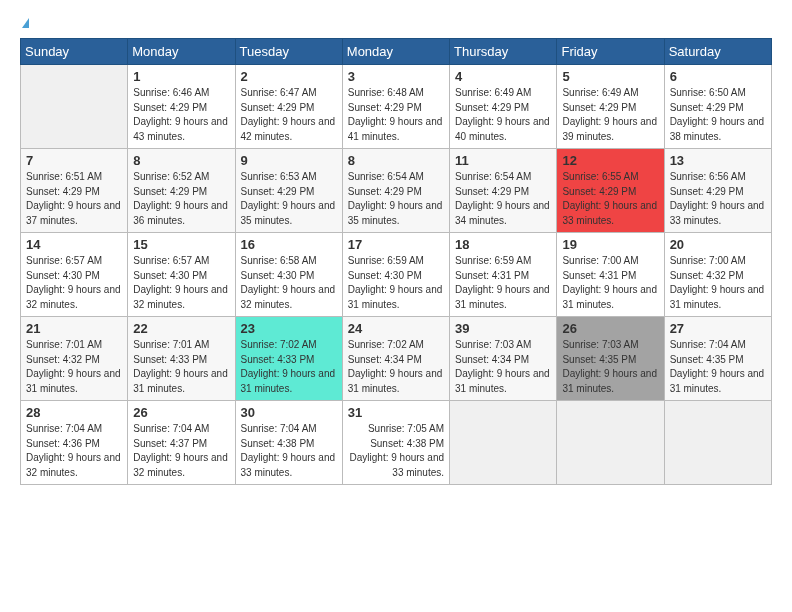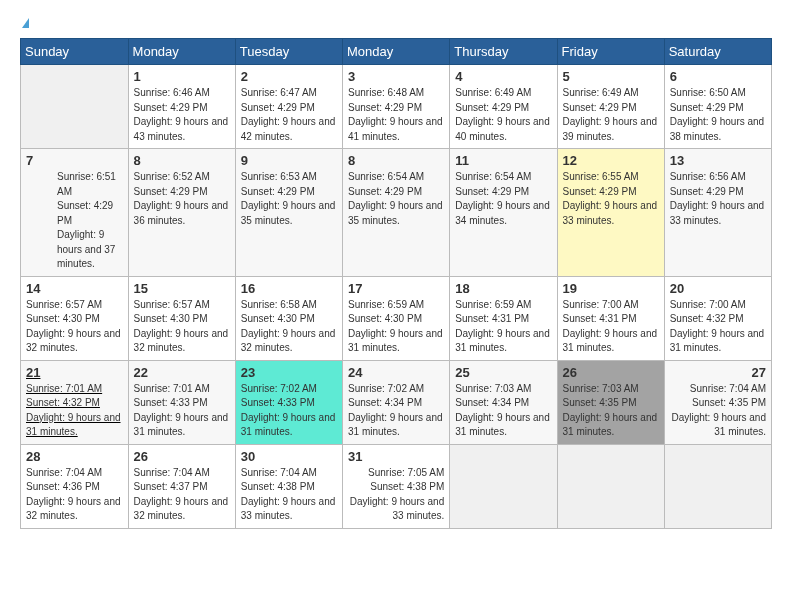--- a/index.html
+++ b/index.html
@@ -175,21 +175,21 @@
           <td>
             <div class="day-number">6</div>
             <div class="day-info" style="white-space: pre-line;">Sunrise: 6:50 AM
 Sunset: 4:29 PM
 Daylight: 9 hours and 38 minutes.</div>
           </td>
         </tr>
         <tr>
           <td class="row-shade" style="background-color: rgb(247, 247, 247);">
             <div class="day-number">7</div>
-            <div class="day-info" style="white-space: pre-line; margin-left: 31px;">Sunrise: 6:51 AM
+            <div class="day-info" style="white-space: pre-line;">Sunrise: 6:51 AM
 Sunset: 4:29 PM
 Daylight: 9 hours and 37 minutes.</div>
           </td>
           <td class="row-shade" style="background-color: rgb(247, 247, 247);">
             <div class="day-number">8</div>
             <div class="day-info" style="white-space: pre-line;">Sunrise: 6:52 AM
 Sunset: 4:29 PM
 Daylight: 9 hours and 36 minutes.</div>
           </td>
           <td class="row-shade" style="background-color: rgb(247, 247, 247);">
@@ -203,21 +203,21 @@
             <div class="day-info" style="white-space: pre-line;">Sunrise: 6:54 AM
 Sunset: 4:29 PM
 Daylight: 9 hours and 35 minutes.</div>
           </td>
           <td class="row-shade" style="background-color: rgb(247, 247, 247);">
             <div class="day-number">11</div>
             <div class="day-info" style="white-space: pre-line;">Sunrise: 6:54 AM
 Sunset: 4:29 PM
 Daylight: 9 hours and 34 minutes.</div>
           </td>
-          <td class="row-shade" style="background-color: #fef9c3;">
+          <td class="row-shade" style="background-color: #ef4444;">
             <div class="day-number">12</div>
             <div class="day-info" style="white-space: pre-line;">Sunrise: 6:55 AM
 Sunset: 4:29 PM
 Daylight: 9 hours and 33 minutes.</div>
           </td>
           <td class="row-shade" style="background-color: rgb(247, 247, 247);">
             <div class="day-number">13</div>
             <div class="day-info" style="white-space: pre-line;">Sunrise: 6:56 AM
 Sunset: 4:29 PM
 Daylight: 9 hours and 33 minutes.</div>
@@ -261,21 +261,21 @@
 Daylight: 9 hours and 31 minutes.</div>
           </td>
           <td>
             <div class="day-number">20</div>
             <div class="day-info" style="white-space: pre-line;">Sunrise: 7:00 AM
 Sunset: 4:32 PM
 Daylight: 9 hours and 31 minutes.</div>
           </td>
         </tr>
         <tr>
-          <td class="row-shade" style="background-color: rgb(247, 247, 247); text-decoration: underline;">
+          <td class="row-shade" style="background-color: rgb(247, 247, 247);">
             <div class="day-number">21</div>
             <div class="day-info" style="white-space: pre-line;">Sunrise: 7:01 AM
 Sunset: 4:32 PM
 Daylight: 9 hours and 31 minutes.</div>
           </td>
           <td class="row-shade" style="background-color: rgb(247, 247, 247); margin-left: 14px;">
             <div class="day-number">22</div>
             <div class="day-info" style="white-space: pre-line;">Sunrise: 7:01 AM
 Sunset: 4:33 PM
 Daylight: 9 hours and 31 minutes.</div>
@@ -286,32 +286,32 @@
 Sunset: 4:33 PM
 Daylight: 9 hours and 31 minutes.</div>
           </td>
           <td class="row-shade" style="background-color: rgb(247, 247, 247);">
             <div class="day-number">24</div>
             <div class="day-info" style="white-space: pre-line;">Sunrise: 7:02 AM
 Sunset: 4:34 PM
 Daylight: 9 hours and 31 minutes.</div>
           </td>
           <td class="row-shade" style="background-color: rgb(247, 247, 247);">
-            <div class="day-number">25</div>
+            <div class="day-number">39</div>
             <div class="day-info" style="white-space: pre-line;">Sunrise: 7:03 AM
 Sunset: 4:34 PM
 Daylight: 9 hours and 31 minutes.</div>
           </td>
           <td class="row-shade" style="background-color: #a3a3a3;">
             <div class="day-number">26</div>
             <div class="day-info" style="white-space: pre-line;">Sunrise: 7:03 AM
 Sunset: 4:35 PM
 Daylight: 9 hours and 31 minutes.</div>
           </td>
-          <td class="row-shade" style="background-color: rgb(247, 247, 247); text-align: right;">
+          <td class="row-shade" style="background-color: rgb(247, 247, 247);">
             <div class="day-number">27</div>
             <div class="day-info" style="white-space: pre-line;">Sunrise: 7:04 AM
 Sunset: 4:35 PM
 Daylight: 9 hours and 31 minutes.</div>
           </td>
         </tr>
         <tr>
           <td>
             <div class="day-number">28</div>
             <div class="day-info" style="white-space: pre-line;">Sunrise: 7:04 AM

